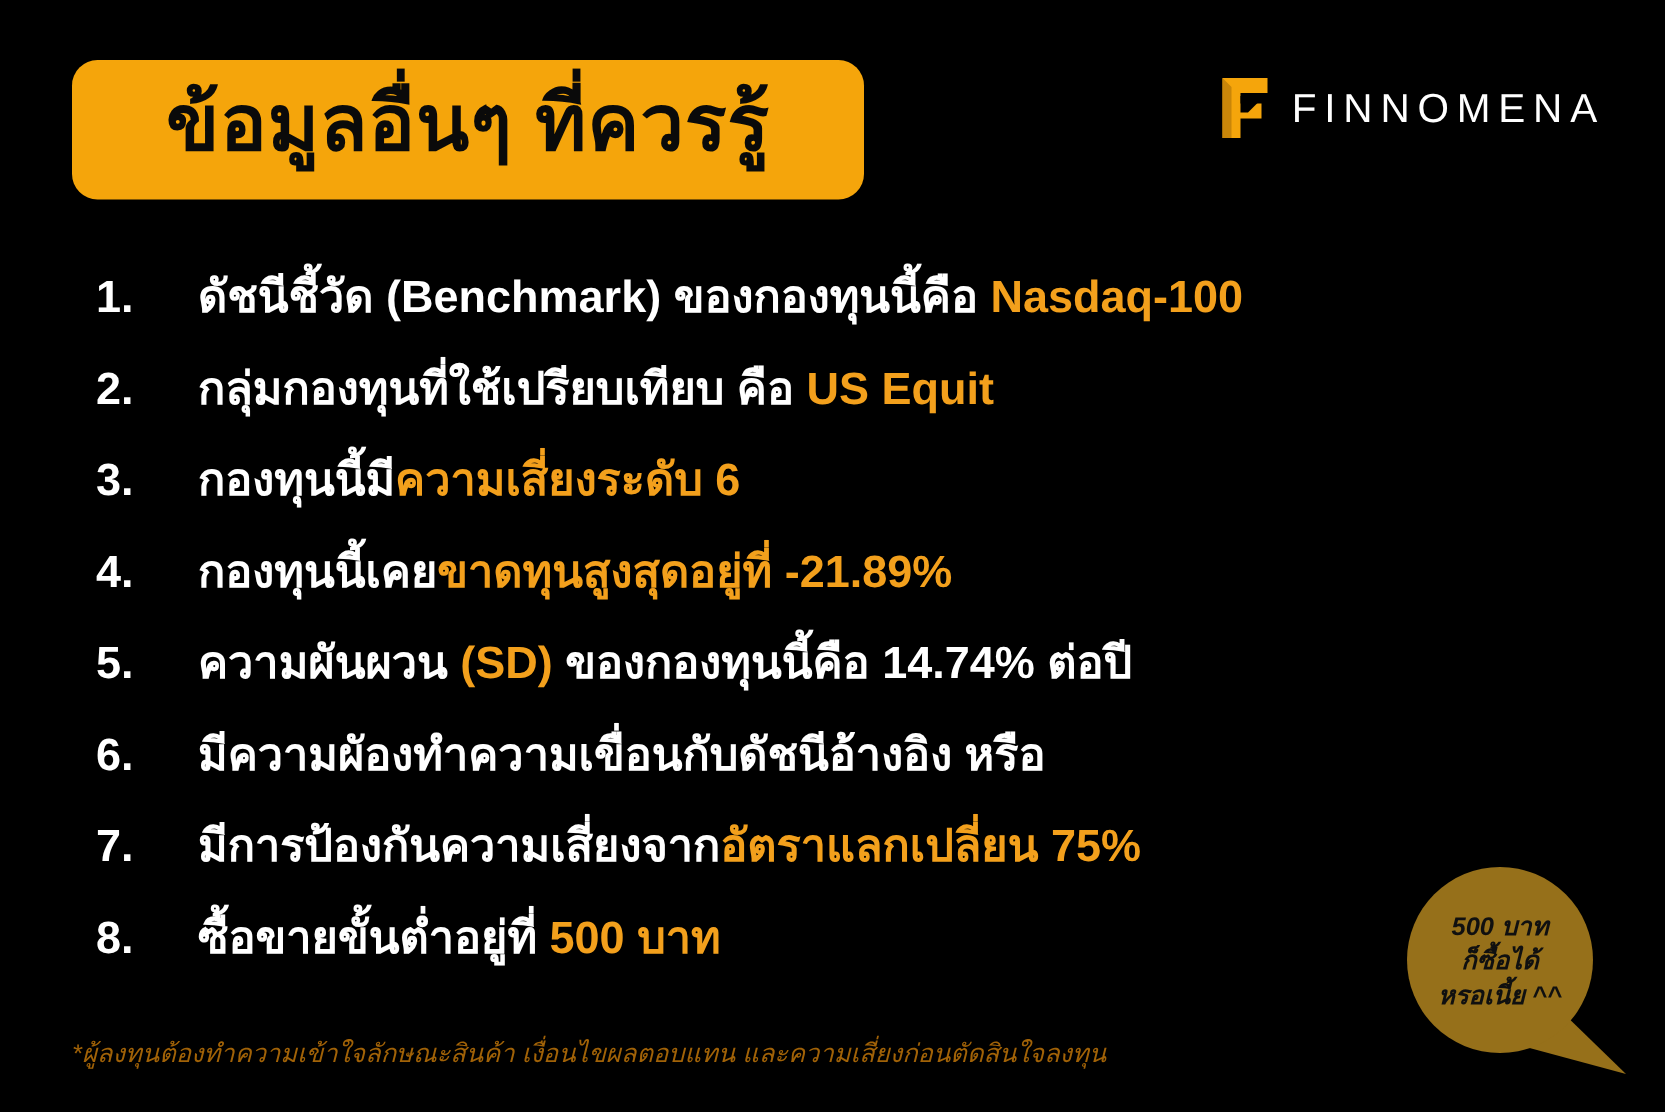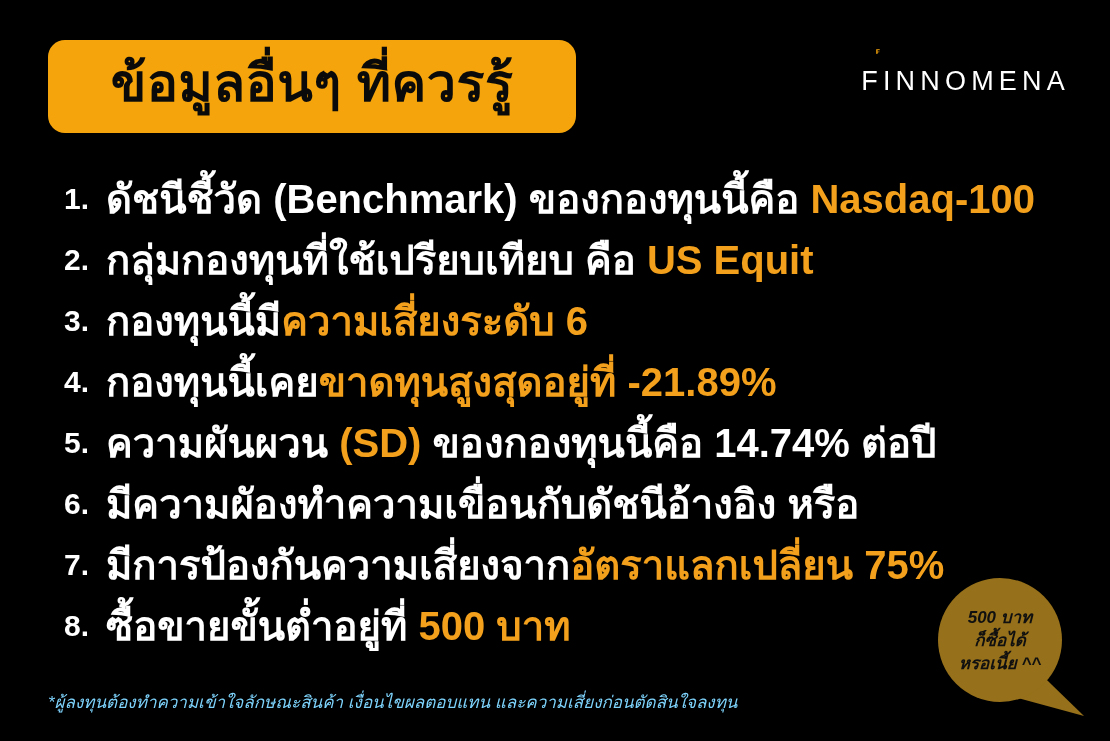--- a/index.html
+++ b/index.html
@@ -43,22 +43,22 @@
     letter-spacing: 0.5px;
     white-space: nowrap;
   }
 
   .brand {
     position: absolute;
     right: 40px;
     top: 49px;
     height: 46px;
     display: flex;
+    align-items: center;
     gap: 14px;
-    flex-direction: column;
   }
   .brand-mark {
     width: 34px;
     height: 44px;
     display: block;
   }
   .brand-name {
     color: #FFFFFF;
     font-size: 27px;
     font-weight: 400;
@@ -87,38 +87,39 @@
     font-weight: 700;
     line-height: 54px;
     white-space: nowrap;
   }
   .item-body {
     flex: 1 1 auto;
     min-width: 0;
   }
   .item-line {
     color: #FFFFFF;
-    font-size: 40px;
+    font-size: 30px;
     font-weight: 700;
     line-height: 54px;
     white-space: nowrap;
+    margin-left: 26px;
   }
   .seg-hl {
     color: #F3A01C;
   }
   .item-line.all-hl {
     color: #F3A01C;
   }
 
   
   .footnote {
     position: absolute;
     left: 48px;
     bottom: 28px;
-    color: #7dd3fc;
+    color: #a16207;
     font-size: 17px;
     font-style: italic;
     font-weight: 400;
     line-height: 1.2;
     white-space: nowrap;
   }
 
   
   .bubble-wrap {
     position: absolute;

